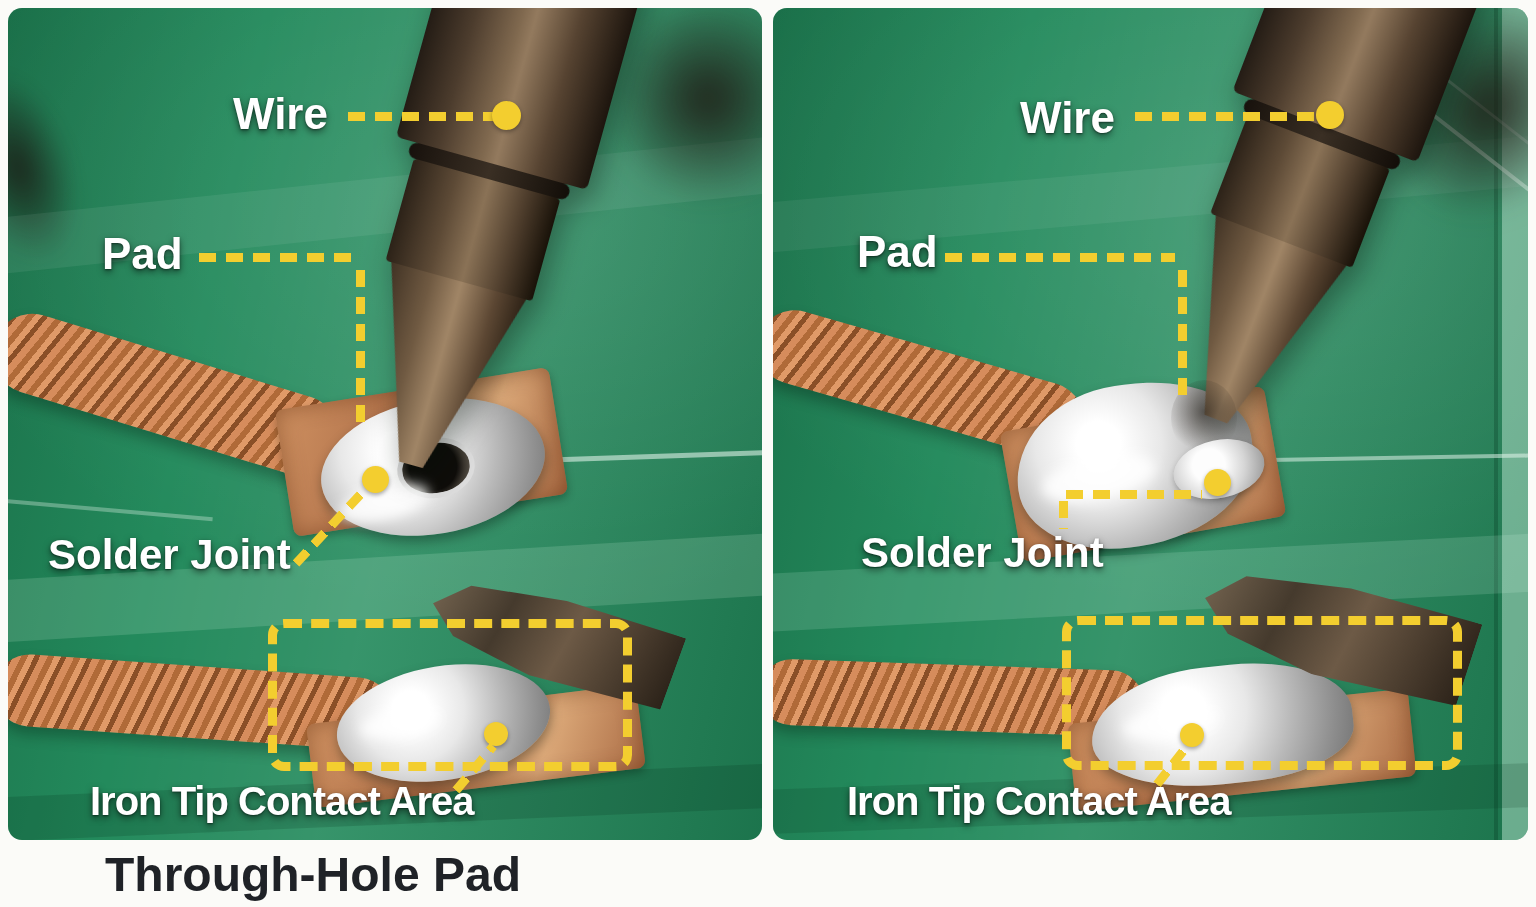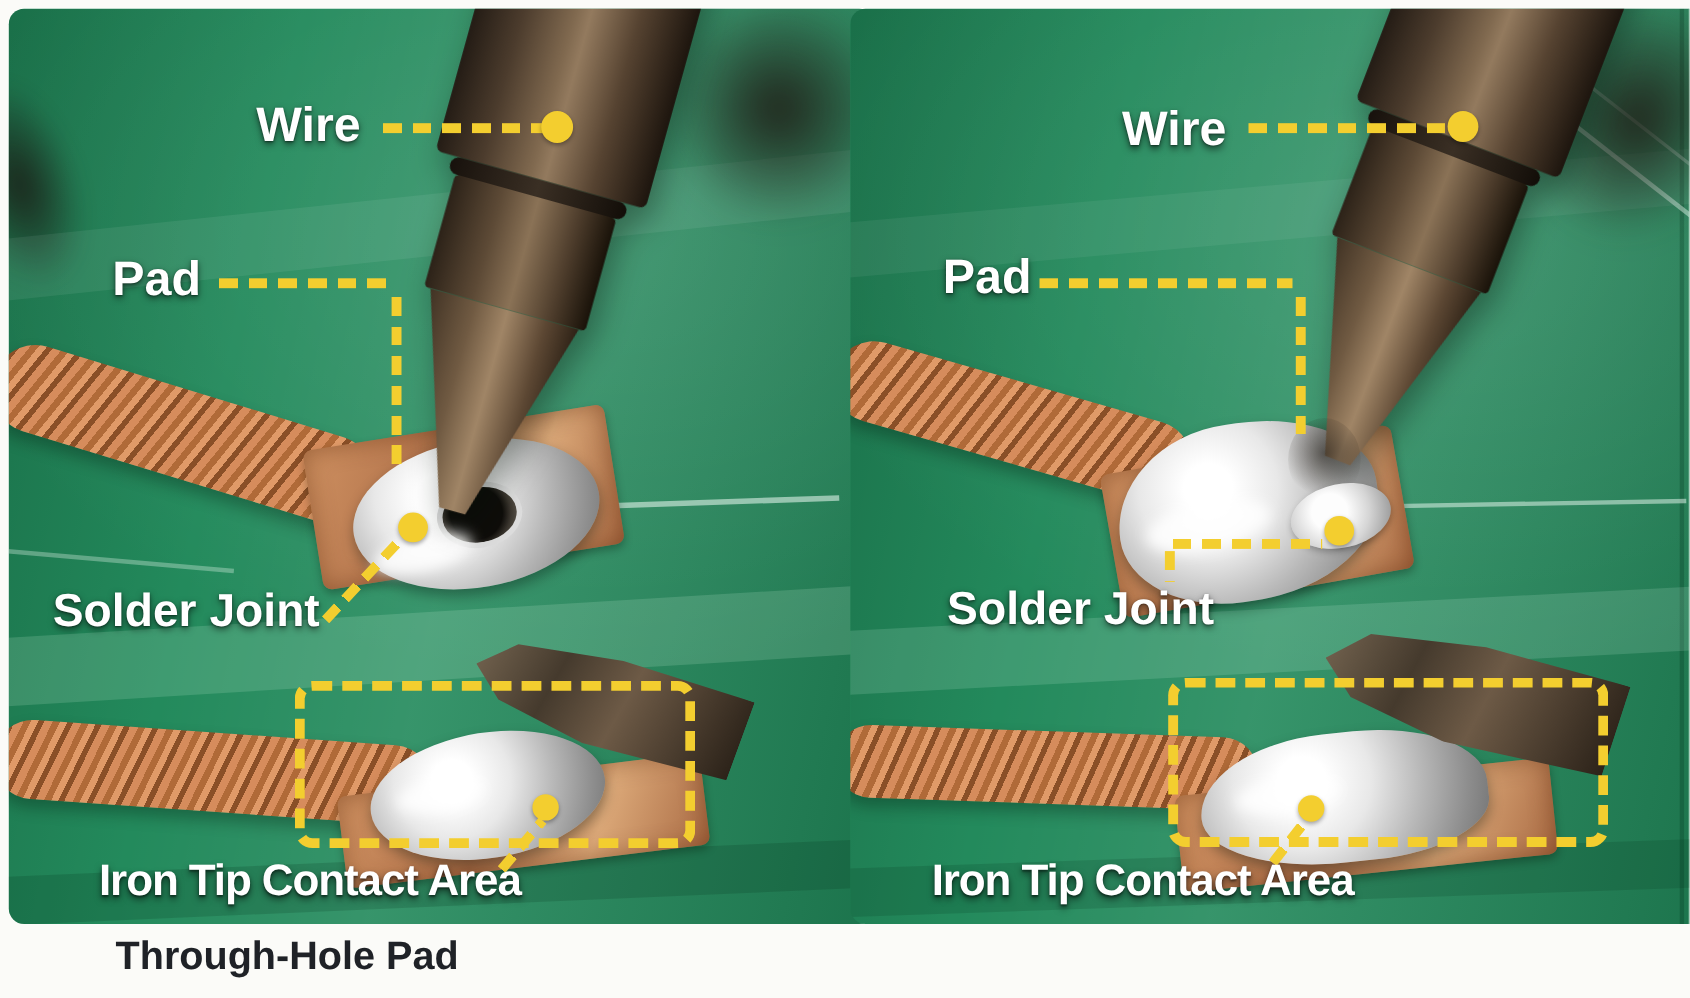--- a/index.html
+++ b/index.html
@@ -7,21 +7,21 @@
     --pcb:#238A5C;
     --bg:#FBFBF8;
     --caption:#1F2227;
     --labeltxt:#FFFFFF;
   }
   html,body{margin:0;padding:0;}
   body{width:1536px;height:907px;background:var(--bg);font-family:"Liberation Sans",sans-serif;}
   .stage{position:relative;width:1536px;height:907px;background:var(--bg);overflow:hidden;}
 
   
-  .panel{position:absolute;top:8px;height:832px;border-radius:14px;overflow:hidden;background:var(--pcb);padding-left:33px;}
+  .panel{position:absolute;top:8px;height:832px;border-radius:14px;overflow:hidden;background:var(--pcb);}
   #panel-left{left:8px;width:754px;}
   #panel-right{left:773px;width:755px;}
 
   .bgfx{position:absolute;inset:0;
     background:
       radial-gradient(900px 620px at 65% 25%, rgba(255,255,255,.10), rgba(0,0,0,0) 65%),
       linear-gradient(102deg, rgba(0,35,18,.26) 0%, rgba(0,0,0,0) 28%, rgba(255,255,255,.09) 52%, rgba(0,28,14,.20) 100%);}
   .streak{position:absolute;}
   .gleam{position:absolute;background:rgba(255,255,255,.85);border-radius:50%;filter:blur(6px);}
 
@@ -53,21 +53,21 @@
   
   .lbl{position:absolute;color:var(--labeltxt);font-weight:bold;font-size:42px;line-height:1;
     white-space:nowrap;text-shadow:0 3px 7px rgba(0,0,0,.55),0 1px 2px rgba(0,0,0,.45);}
   .lbl.big{font-size:44px;}
   .lbl.small{font-size:40px;letter-spacing:-1px;}
   .dash-h{position:absolute;height:9px;background:repeating-linear-gradient(90deg,var(--yellow) 0 17px,rgba(0,0,0,0) 17px 27px);}
   .dash-v{position:absolute;width:9px;background:repeating-linear-gradient(180deg,var(--yellow) 0 17px,rgba(0,0,0,0) 17px 27px);}
   .dash-d{position:absolute;height:9px;transform-origin:0 50%;background:repeating-linear-gradient(90deg,var(--yellow) 0 16px,rgba(0,0,0,0) 16px 26px);}
   .dot{position:absolute;border-radius:50%;background:var(--yellow);box-shadow:0 2px 4px rgba(0,0,0,.35);}
   .tip-rect{position:absolute;border:9px dashed var(--yellow);border-radius:16px;box-sizing:border-box;}
-  .caption{position:absolute;top:851px;color:var(--caption);font-weight:bold;font-size:36px;line-height:1;white-space:nowrap;}
+  .caption{position:absolute;top:851px;color:var(--caption);font-weight:bold;font-size:48px;line-height:1;white-space:nowrap;}
 
   
   #panel-left .dark-edge{left:-60px;top:30px;width:140px;height:260px;background:radial-gradient(closest-side,rgba(26,22,17,.85),rgba(26,22,17,0) 75%);filter:blur(10px);transform:rotate(-18deg);position:absolute;}
   #panel-left .handle-blur{left:560px;top:-50px;width:280px;height:280px;transform:rotate(20deg);}
   #panel-left .streak.a{left:-20px;top:168px;width:820px;height:56px;background:rgba(255,255,255,.07);transform:rotate(-6deg);}
   #panel-left .streak.b{left:-20px;top:548px;width:820px;height:62px;background:rgba(225,255,238,.15);transform:rotate(-3.5deg);}
   #panel-left .streak.c{left:-20px;top:772px;width:820px;height:44px;background:rgba(0,40,20,.16);transform:rotate(-2.5deg);}
   #panel-left .trace1{position:absolute;left:535px;top:446px;width:220px;height:5px;background:rgba(238,252,244,.55);transform:rotate(-2deg);}
   #panel-left .trace2{position:absolute;left:-5px;top:500px;width:210px;height:4px;background:rgba(238,252,244,.32);transform:rotate(5deg);}
   #panel-left .wire1{left:-14px;top:294px;width:360px;height:80px;transform:rotate(17deg);transform-origin:0 50%;}

